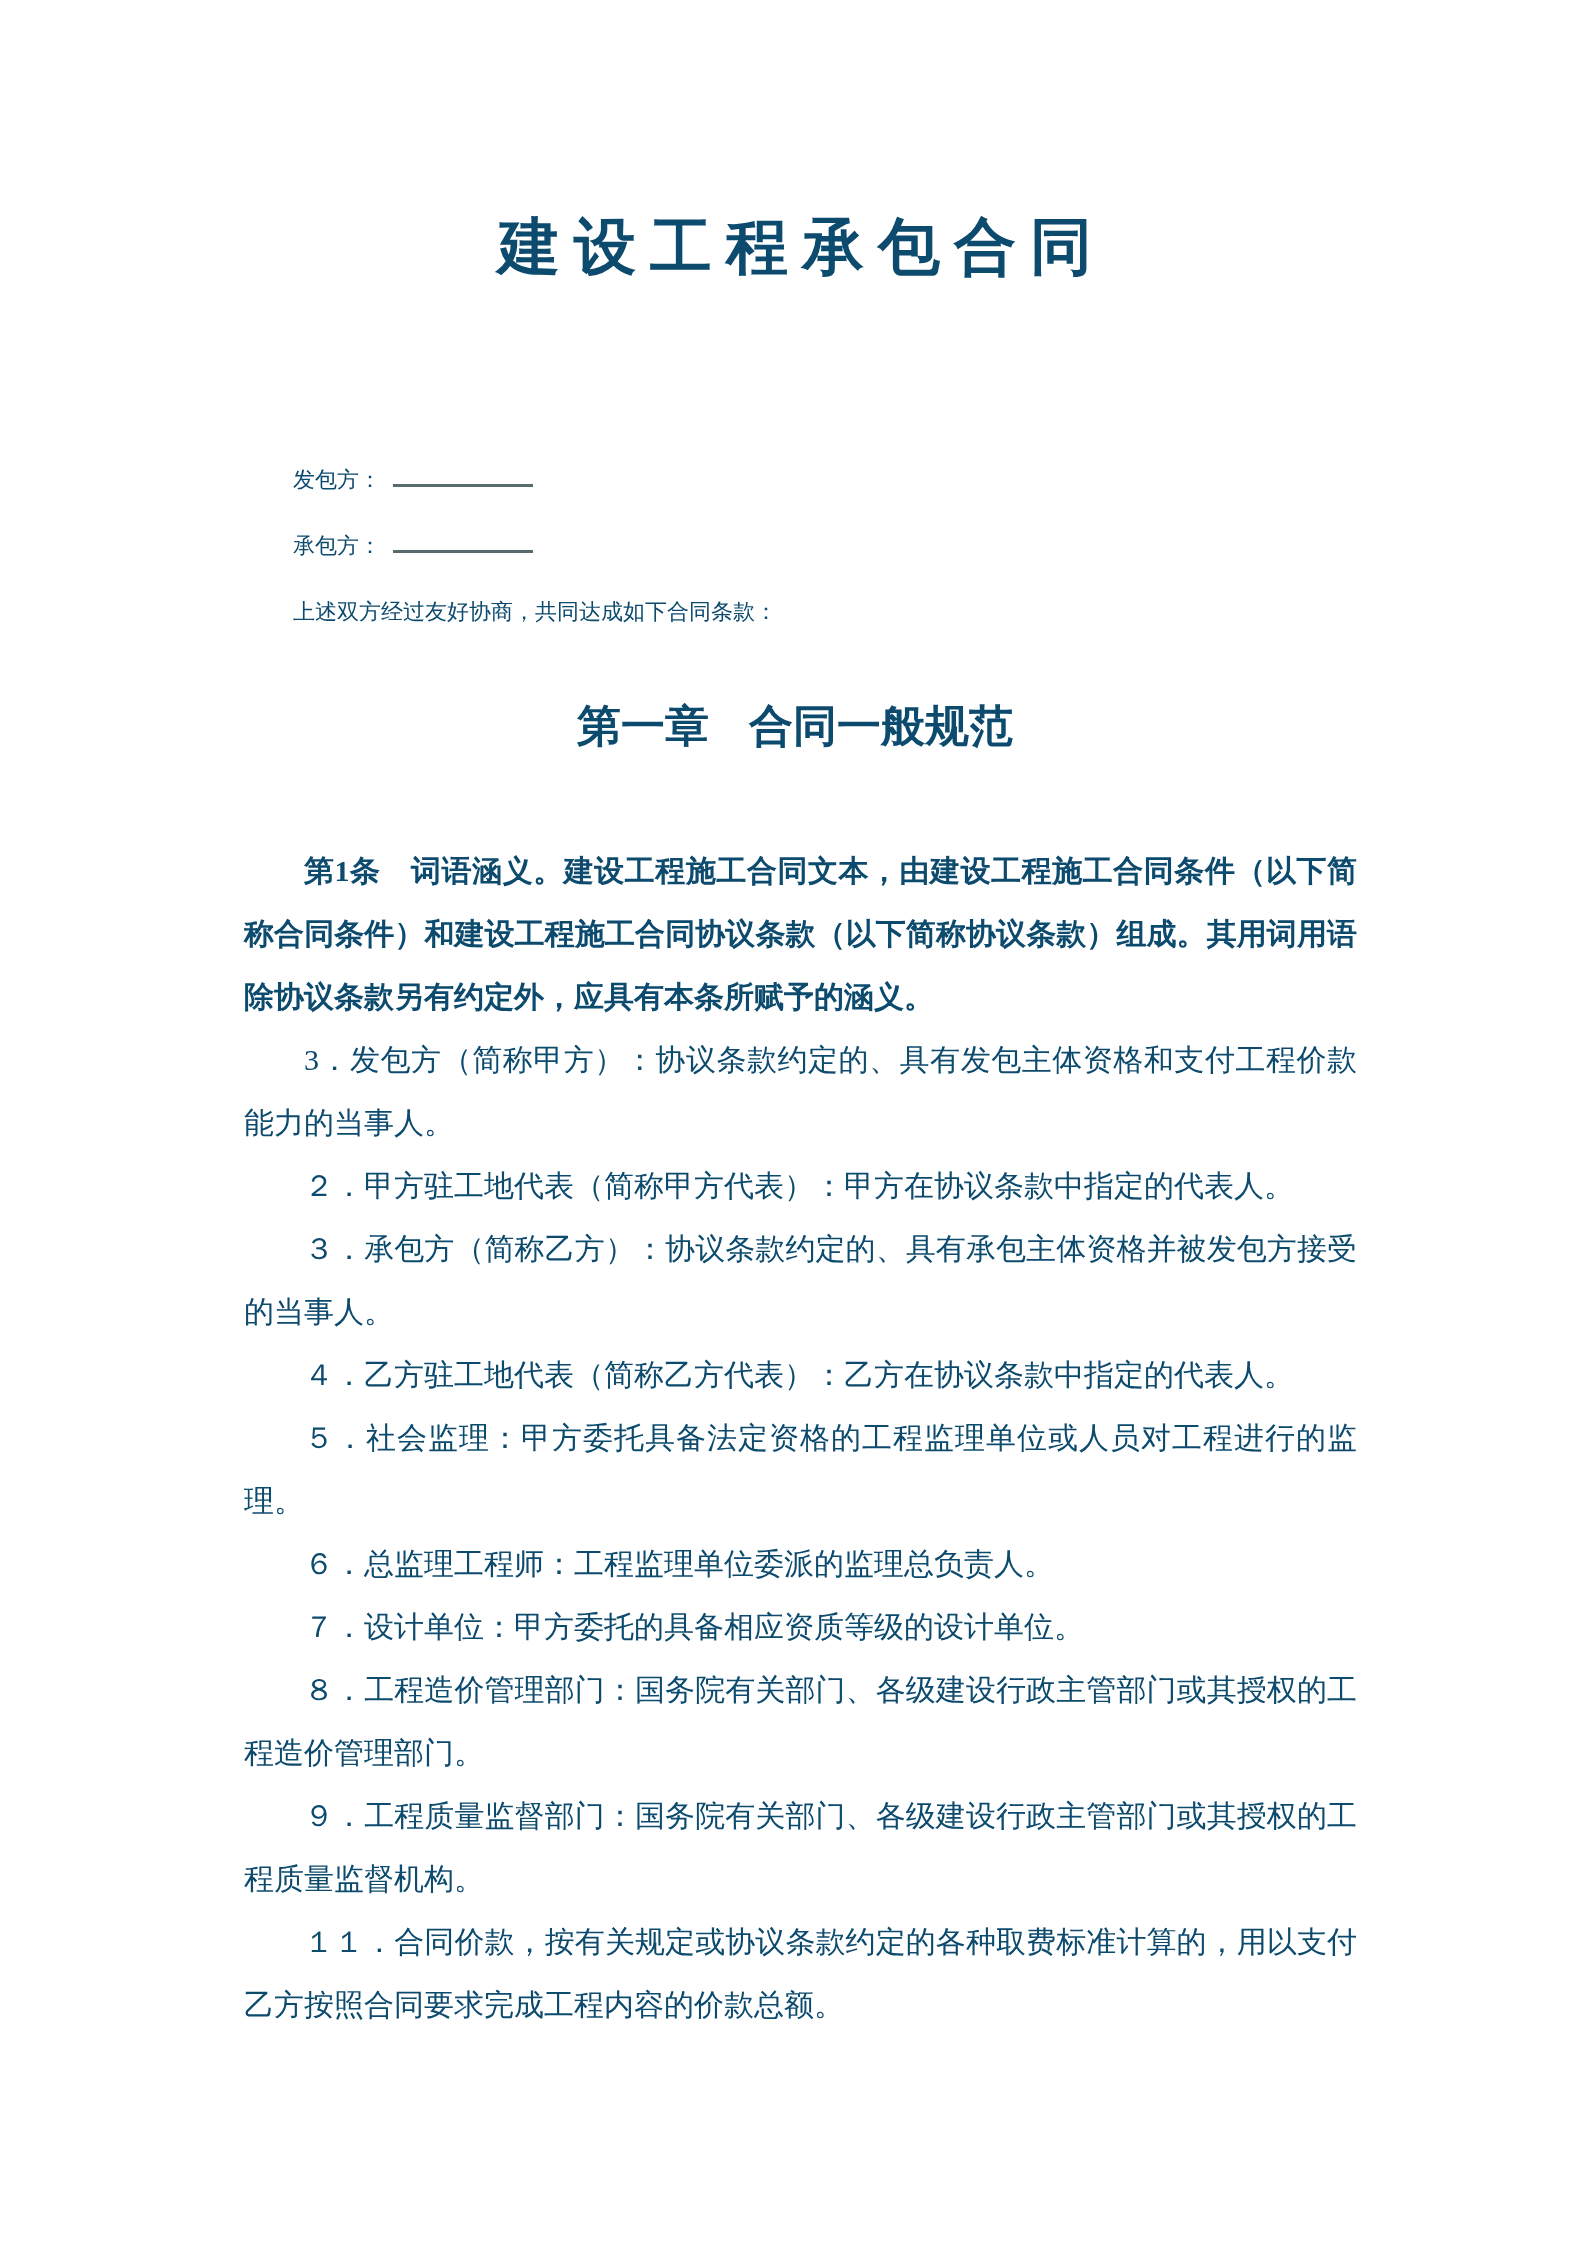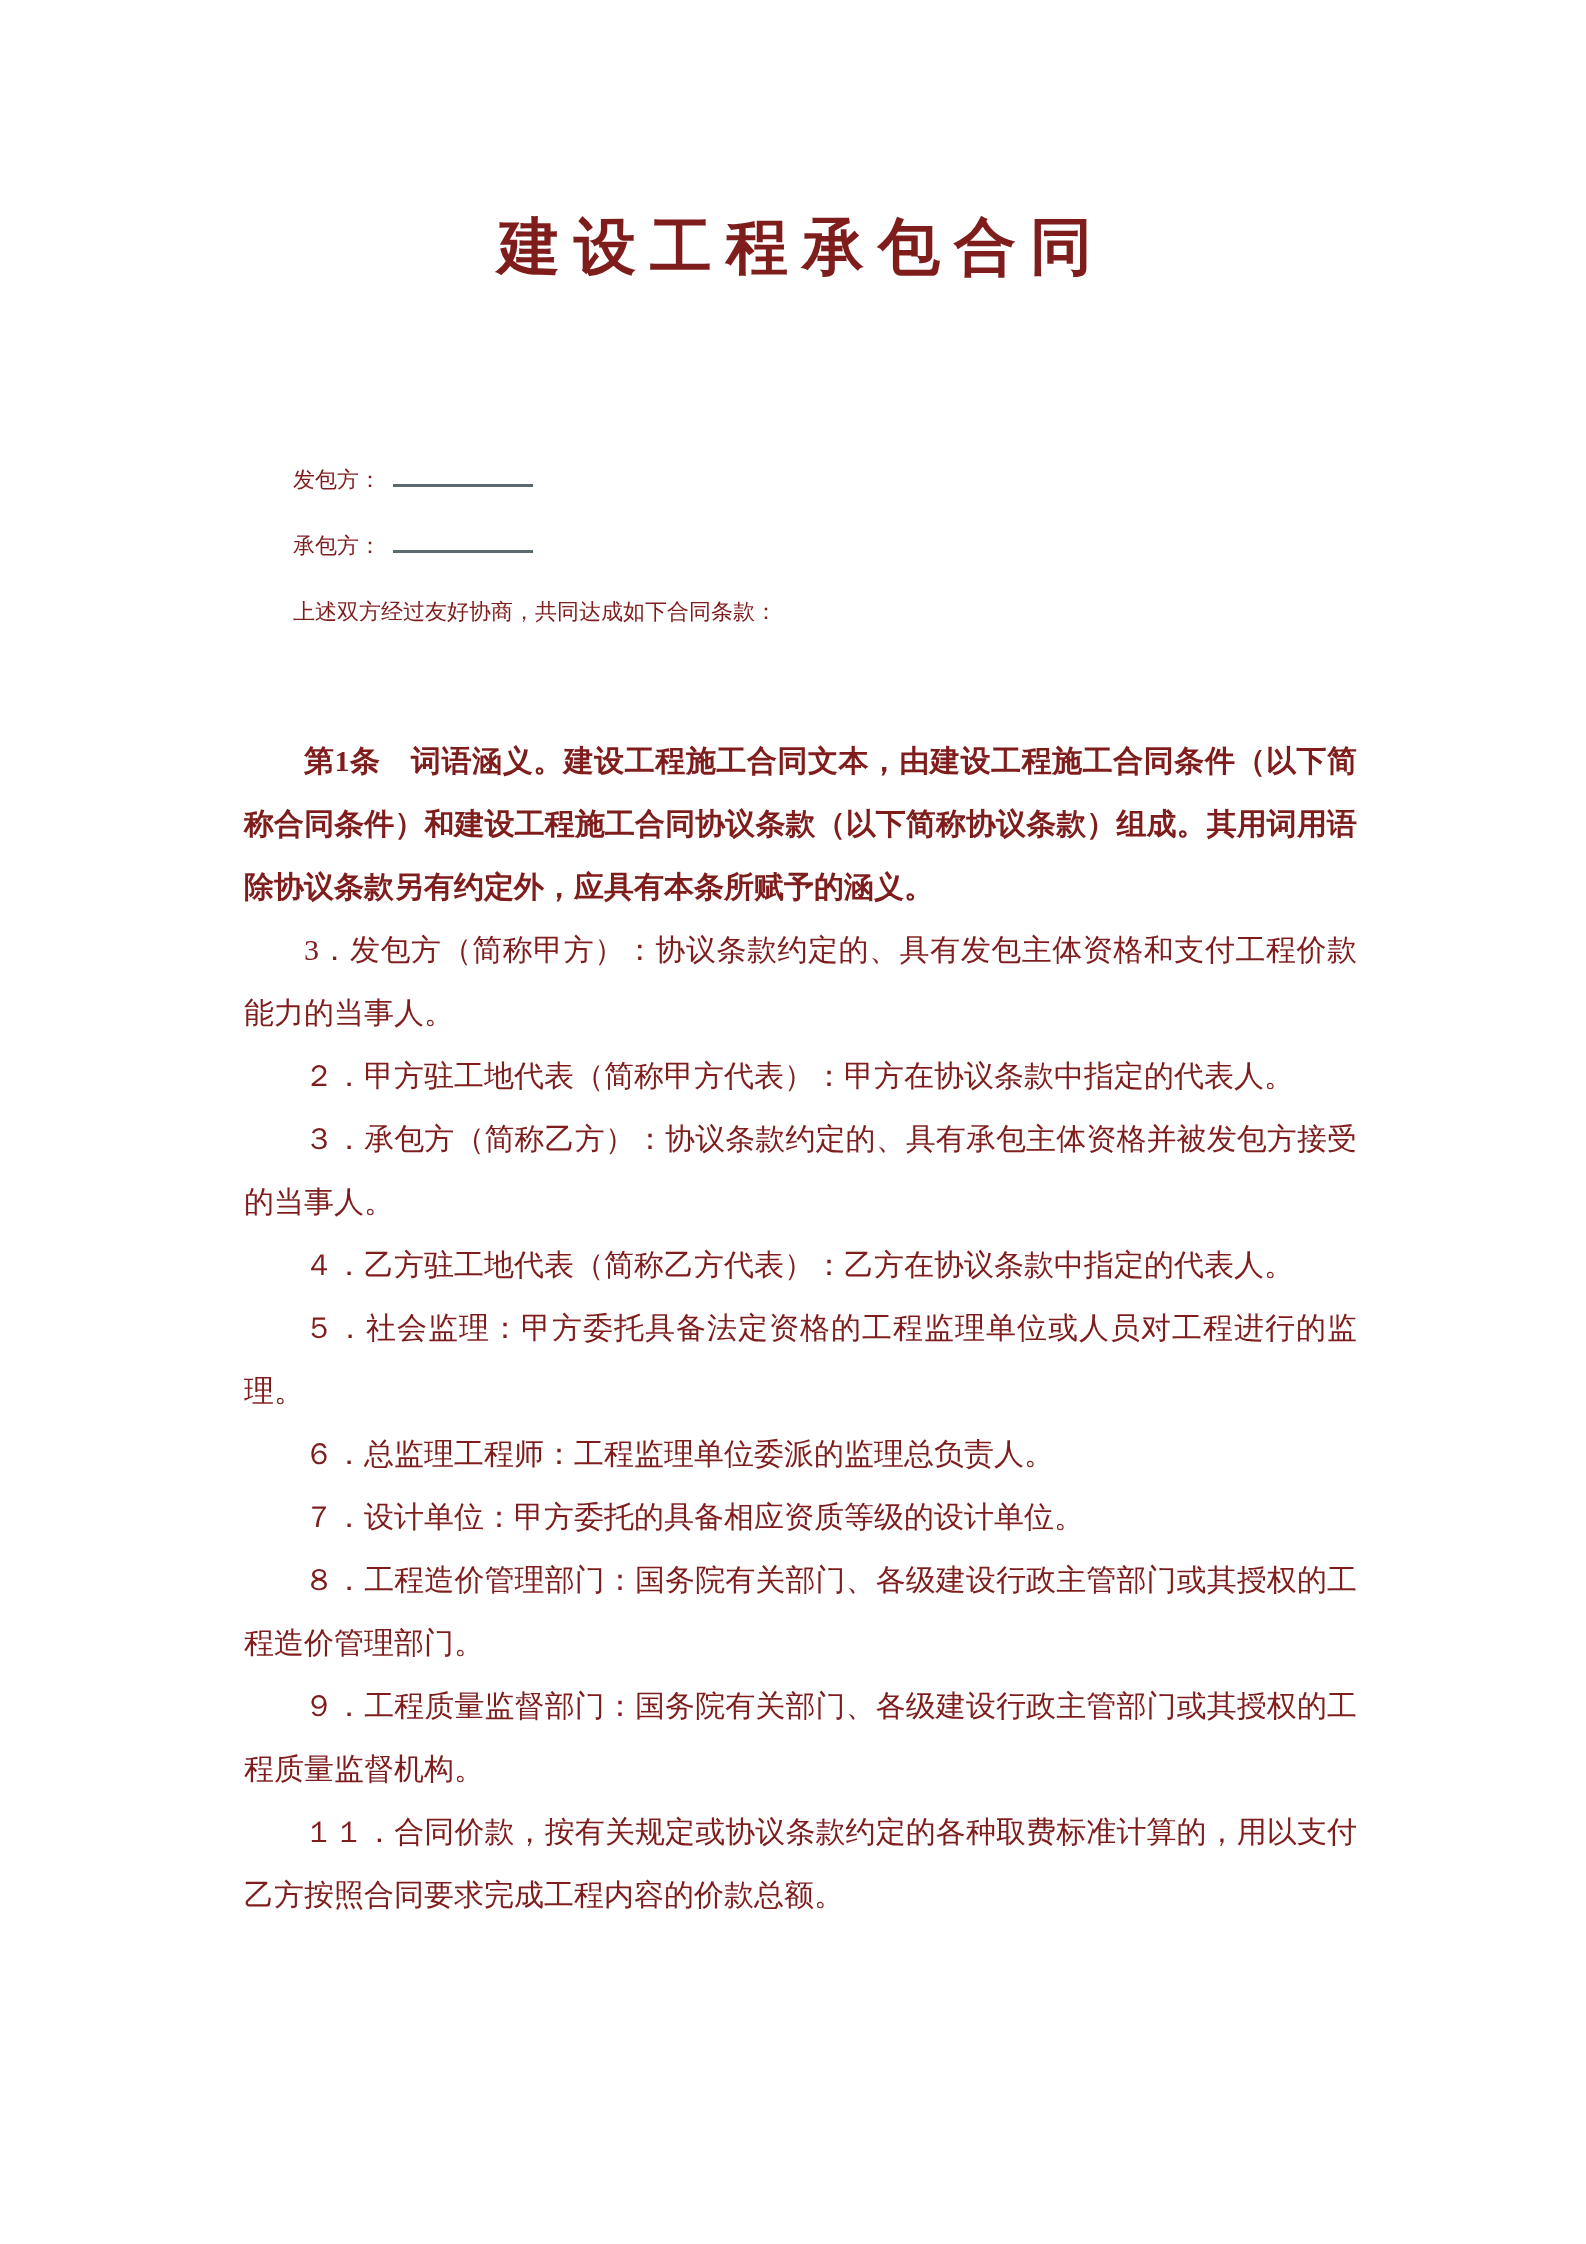--- a/index.html
+++ b/index.html
@@ -6,21 +6,21 @@
     margin: 0;
     padding: 0;
     background: #ffffff;
   }
   .page {
     position: relative;
     width: 1586px;
     height: 2244px;
     margin: 0 auto;
     background: #ffffff;
-    color: #7f1d1d;
+    color: #0c4a6e;
     font-family: "Liberation Serif", "DejaVu Serif", serif;
     box-sizing: border-box;
     padding: 208px 229px 0 233px;
     overflow: hidden;
   }
   .doc-title {
     margin: 0;
     padding-left: 14px;           
     text-align: center;
     font-size: 62px;
@@ -82,20 +82,23 @@
   <div class="party-block">
     <p class="party-line">
       <span>发包方：</span><span class="blank-line"></span>
     </p>
     <p class="party-line">
       <span>承包方：</span><span class="blank-line"></span>
     </p>
     <p class="party-line">上述双方经过友好协商，共同达成如下合同条款：</p>
   </div>
 
+  <h2 class="chapter-heading">
+    <span>第一章</span><span class="chapter-gap"></span><span>合同一般规范</span>
+  </h2>
 
   <div class="body-text">
     <p class="clause-lead">第1条　词语涵义。建设工程施工合同文本，由建设工程施工合同条件（以下简称合同条件）和建设工程施工合同协议条款（以下简称协议条款）组成。其用词用语除协议条款另有约定外，应具有本条所赋予的涵义。</p>
     <div>
 
         <p class="clause-item">3．发包方（简称甲方）：协议条款约定的、具有发包主体资格和支付工程价款能力的当事人。</p>
 
         <p class="clause-item">２．甲方驻工地代表（简称甲方代表）：甲方在协议条款中指定的代表人。</p>
 
         <p class="clause-item">３．承包方（简称乙方）：协议条款约定的、具有承包主体资格并被发包方接受的当事人。</p>

